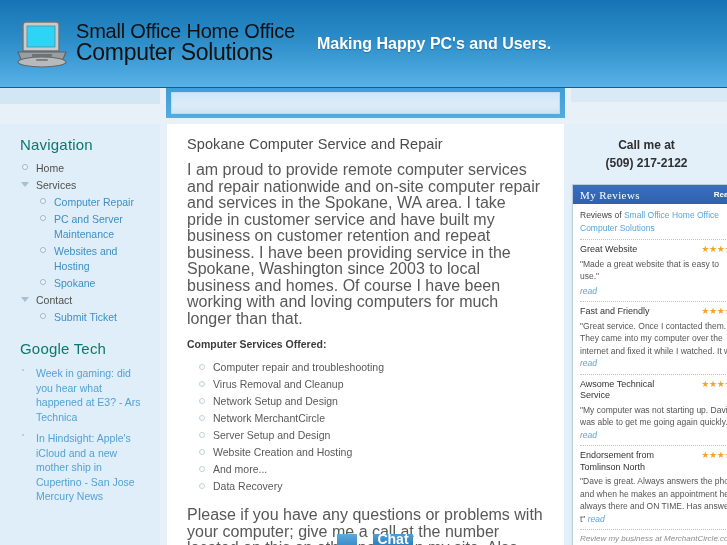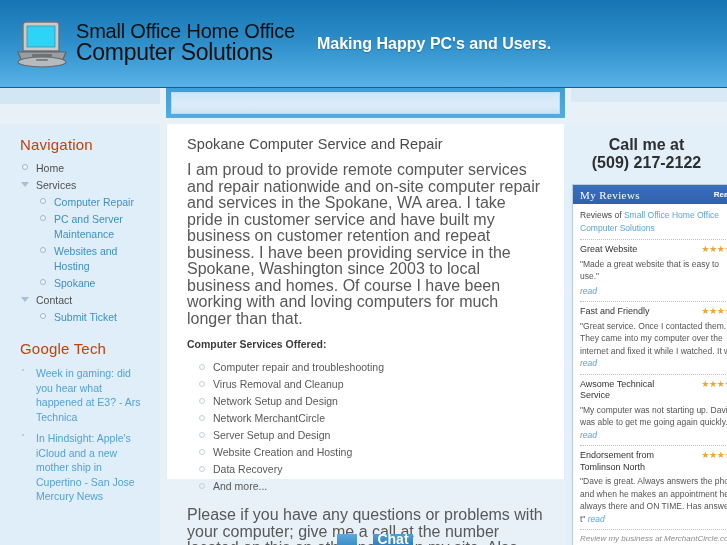--- a/index.html
+++ b/index.html
@@ -106,21 +106,21 @@
   .sidebar-left {
     position: absolute;
     left: 0; top: 0;
     width: 160px;
     height: 421px;
     background: #dfeef8;
     padding: 12px 10px 0 20px;
   }
   .block-title {
     font-size: 15px;
-    color: #c2410c;
+    color: #0f766e;
     font-weight: normal;
     margin-bottom: 7px;
     letter-spacing: .2px;
   }
   .nav-list { list-style: none; }
   .nav-list li { position: relative; }
 
   .nav-item {
     font-size: 10.5px;
     line-height: 15px;
@@ -158,21 +158,21 @@
     color: #54a2d6;
     padding: 2px 0 5px 16px;
     position: relative;
   }
 
   
   .content {
     position: absolute;
     left: 166px; top: 0;
     width: 399px;
-    height: 355px;
+    height: 421px;
     background: #ffffff;
     border-left: 1px solid #e3eef6;
     border-right: 1px solid #e3eef6;
     padding: 12px 20px 0 20px;
   }
   .content-title {
     font-size: 14.5px;
     font-weight: normal;
     color: #4a4a4a;
     padding-bottom: 10px;
@@ -221,21 +221,21 @@
     position: absolute;
     left: 566px; top: 0;
     width: 161px;
     height: 421px;
     background: #e4f0f9;
     padding-top: 8px;
   }
   .callme {
     text-align: center;
     color: #2f2f2f;
-    font-size: 16px;
+    font-size: 12px;
     font-weight: bold;
     line-height: 18px;
     padding: 4px 6px 12px 6px;
   }
 
   
   .rev-widget {
     margin-left: 6px;
     width: 175px;
     background: #fff;
@@ -404,22 +404,22 @@
     <h1 class="content-title">Spokane Computer Service and Repair</h1>
     <p>I am proud to provide remote computer services and repair nationwide and on-site computer repair and services in the Spokane, WA area. I take pride in customer service and have built my business on customer retention and repeat business. I have been providing service in the Spokane, Washington since 2003 to local business and homes. Of course I have been working with and loving computers for much longer than that.</p>
     <div class="offered-head">Computer Services Offered:</div>
     <ul class="svc-list">
       <li class="svc-item"><span class="mk"></span><span>Computer repair and troubleshooting</span></li>
       <li class="svc-item"><span class="mk"></span><span>Virus Removal and Cleanup</span></li>
       <li class="svc-item"><span class="mk"></span><span>Network Setup and Design</span></li>
       <li class="svc-item"><span class="mk"></span><span>Network MerchantCircle</span></li>
       <li class="svc-item"><span class="mk"></span><span>Server Setup and Design</span></li>
       <li class="svc-item"><span class="mk"></span><span>Website Creation and Hosting</span></li>
+      <li class="svc-item"><span class="mk"></span><span>And more...</span></li>
       <li class="svc-item"><span class="mk"></span><span>Data Recovery</span></li>
-      <li class="svc-item"><span class="mk"></span><span>And more...</span></li>
     </ul>
     <p>Please if you have any questions or problems with your computer; give me a call at the number located on this on other pages on my site. Also feel free to chat with me in the box (if I am online). I look forward to working with you in creating Happy PC and Users. :-)</p>
     <div class="broken-img">?</div>
   </div>
 
   <div class="sidebar-right">
     <div class="callme">
       <div>Call me at</div>
       <div>(509) 217-2122</div>
     </div>

